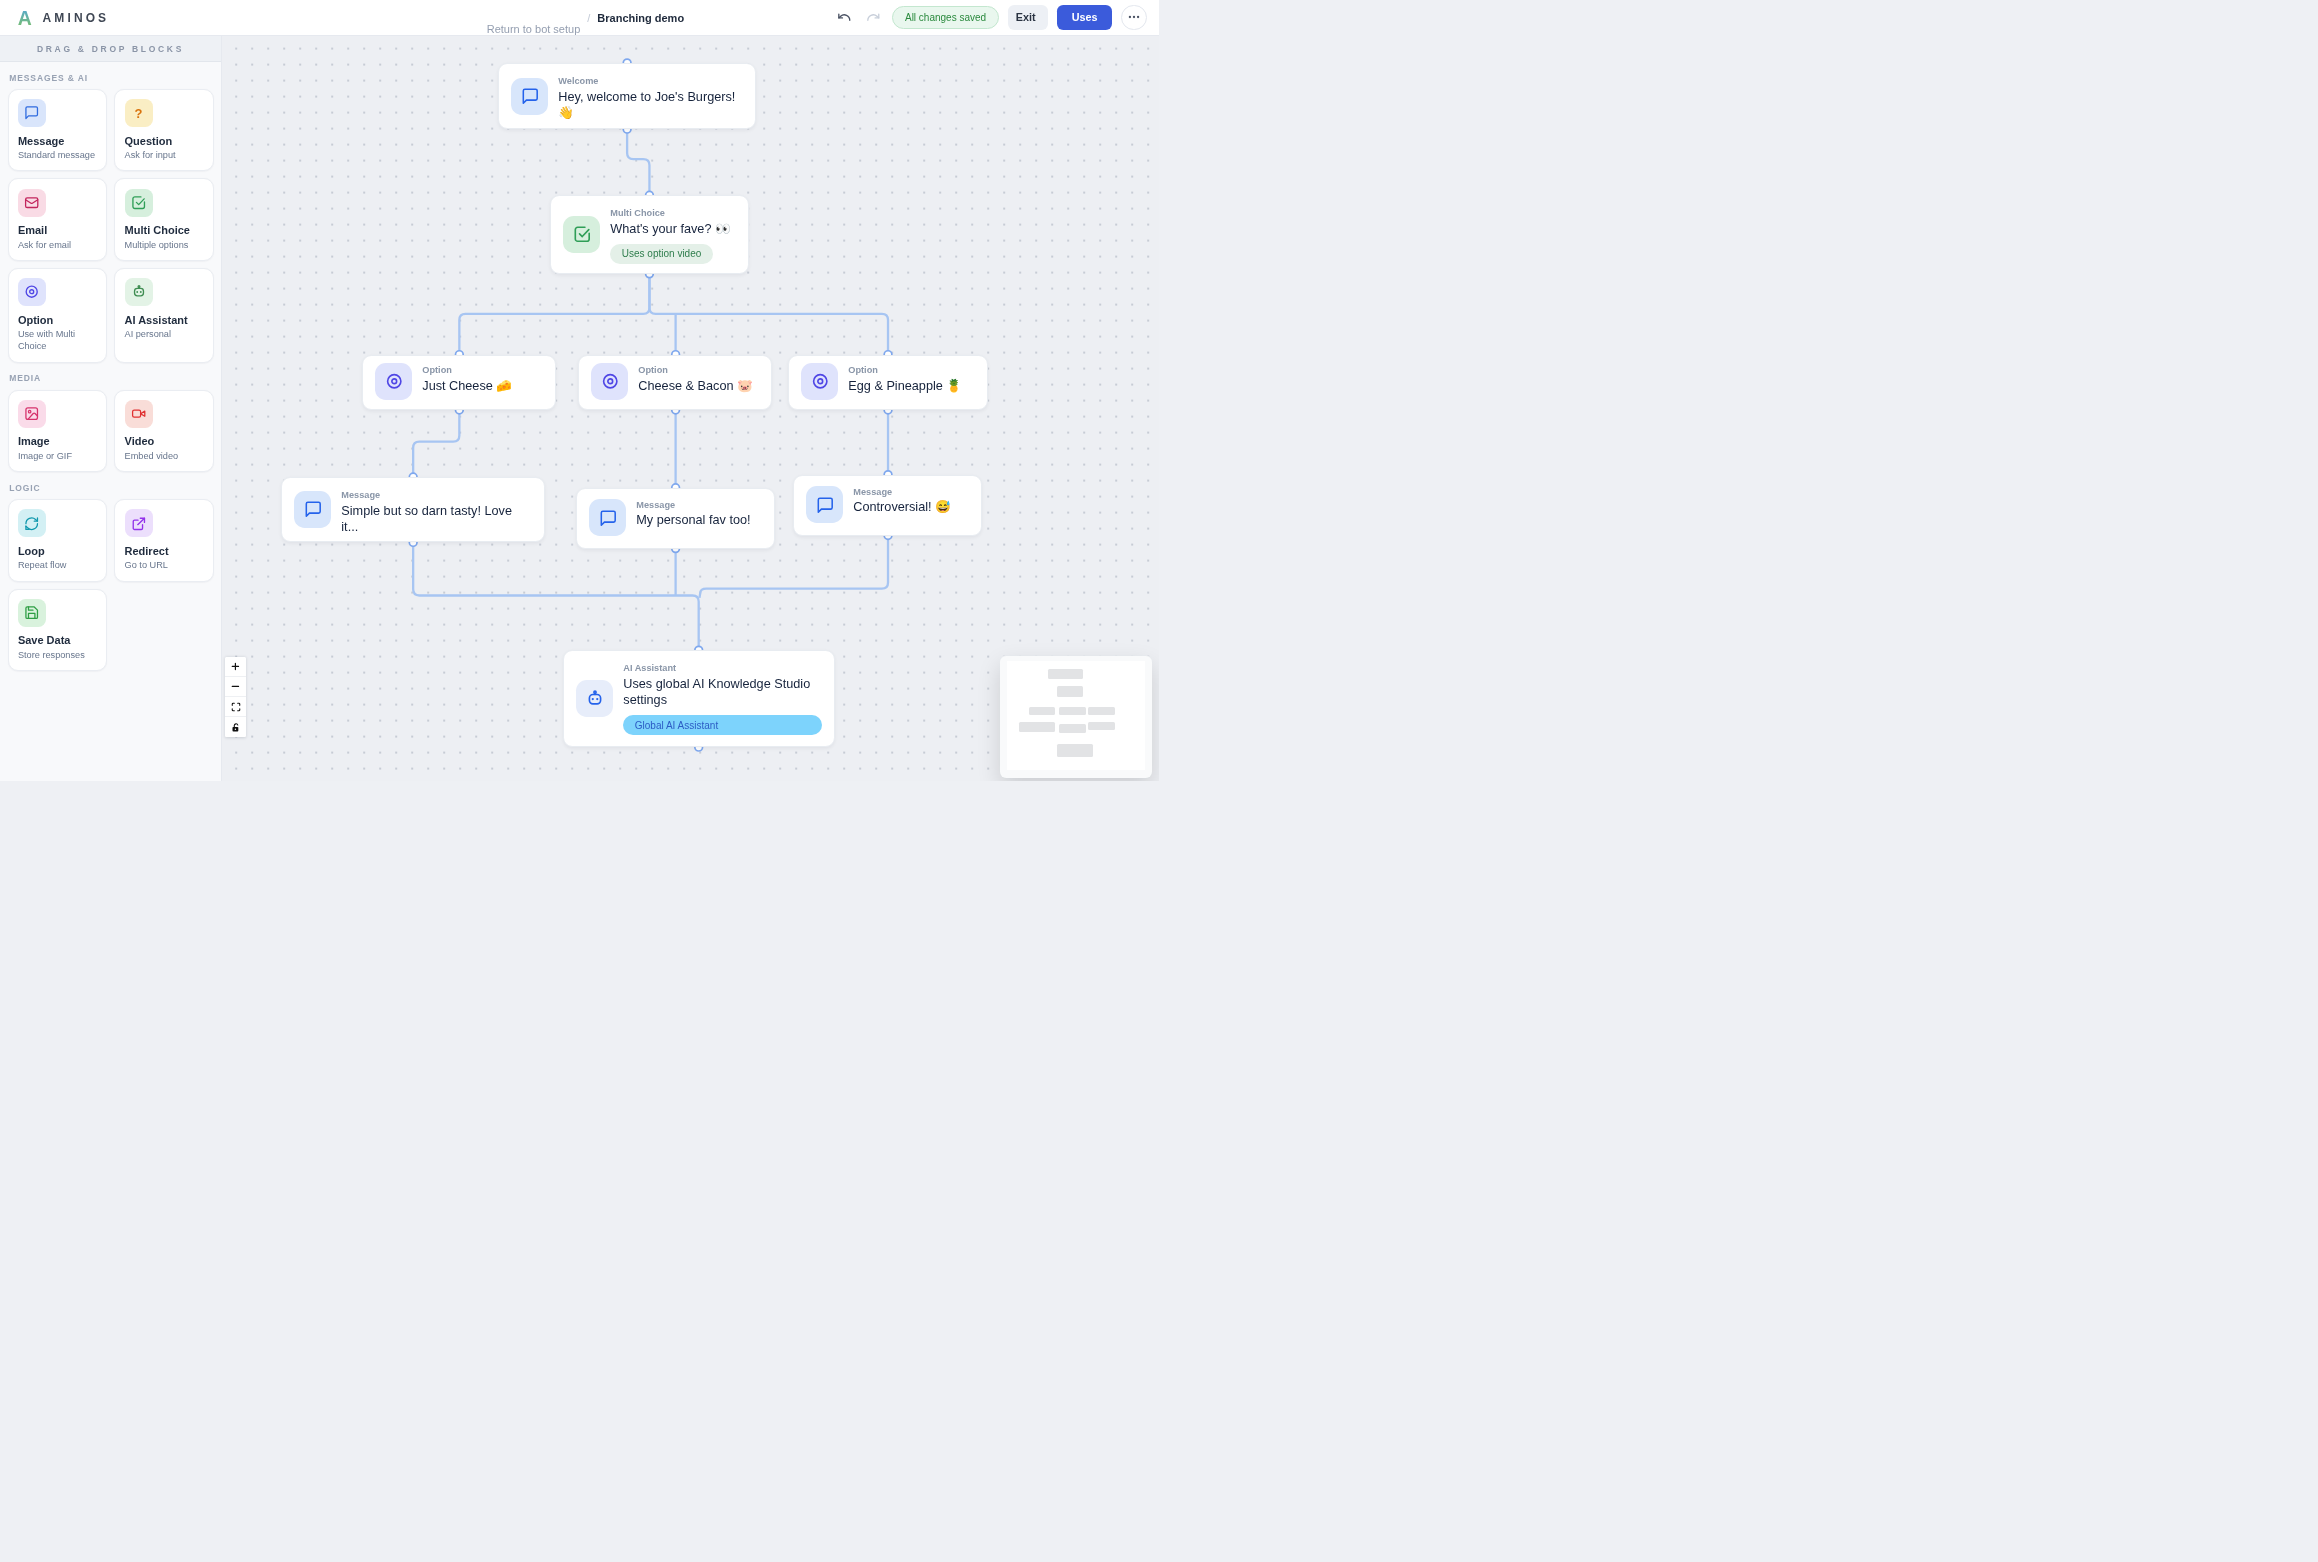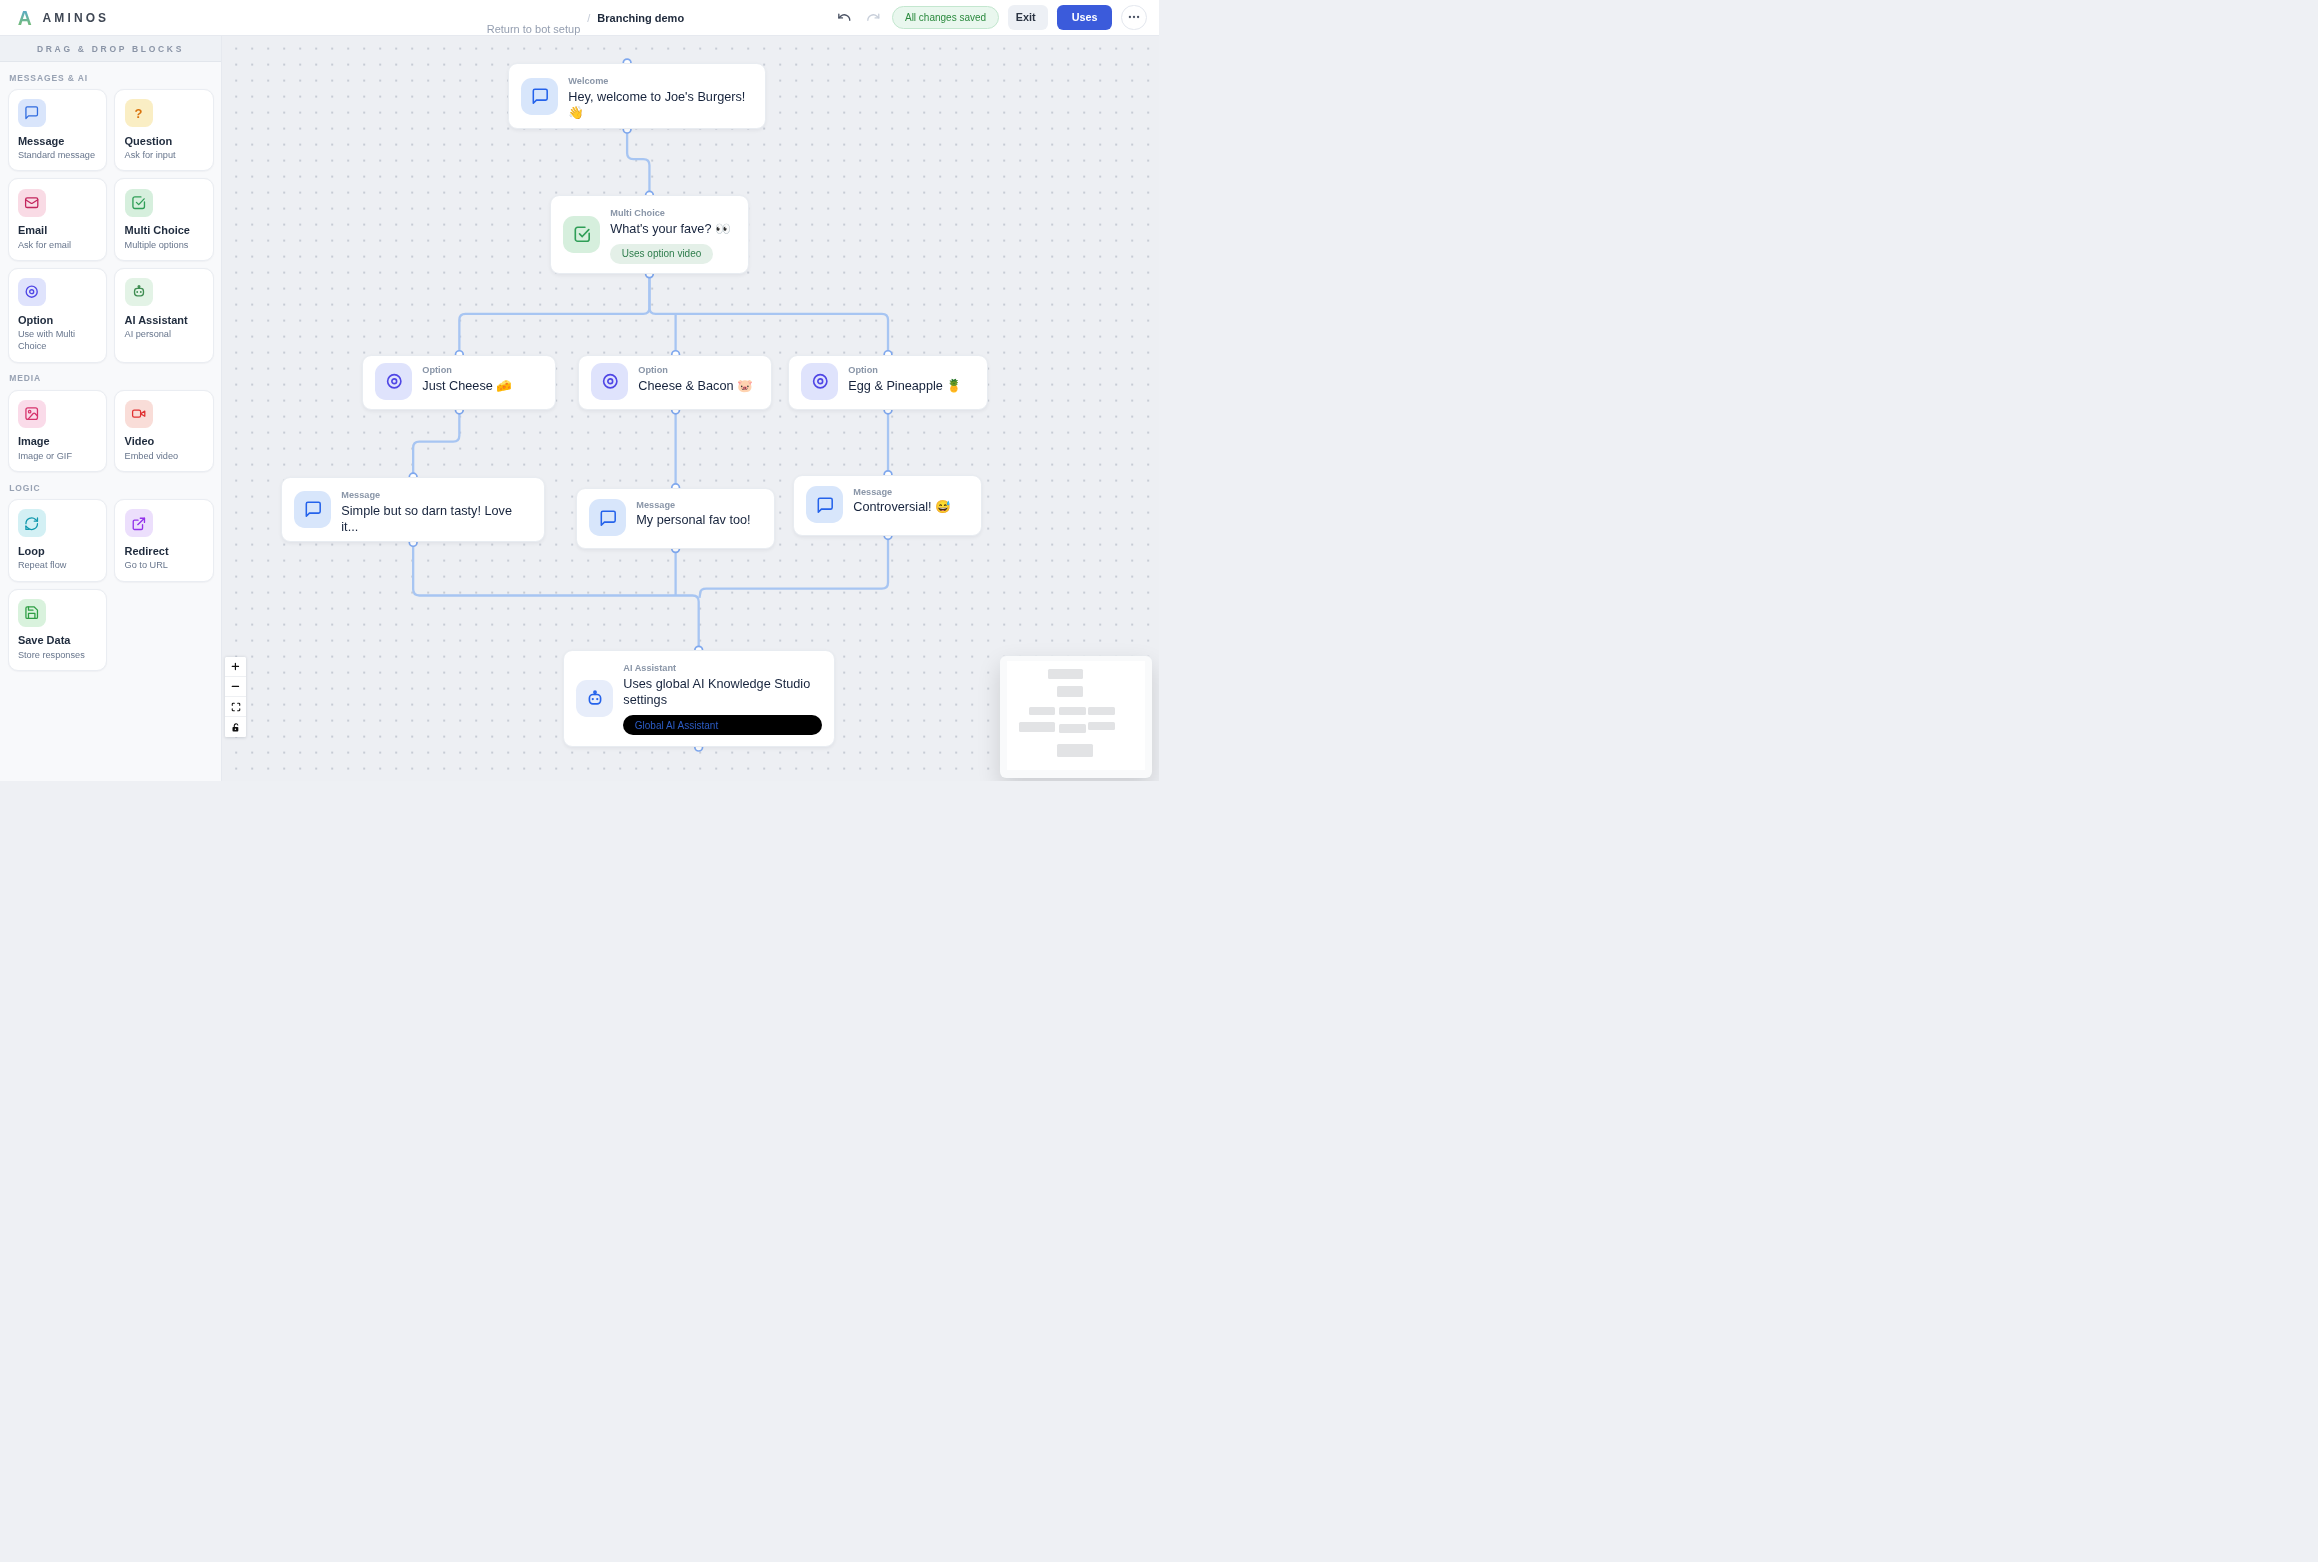--- a/index.html
+++ b/index.html
@@ -57,21 +57,21 @@
   .node { position:absolute; background:#fff; border:0.8px solid #e8ecf1; border-radius:9.2px;
           box-shadow:0 1.5px 3.8px rgba(16,24,40,.05); display:flex; gap:10px; padding:11.5px 12.3px;
           cursor:pointer; }
   .ntile { flex:0 0 37px; width:37px; height:37px; border-radius:10.8px; display:flex;
            align-items:center; justify-content:center; align-self:center; }
   .nbody { min-width:0; padding-top:0.8px; }
   .nlabel { font-size:9.2px; font-weight:600; color:#8a96a8; margin-bottom:2.3px; }
   .ntitle { font-size:12.7px; font-weight:400; color:#16233c; line-height:1.28; }
   .nbadge { margin-top:7px; font-size:10px; font-weight:500; border-radius:769px; padding:4.6px 11.5px; }
   .nbadge.green { display:inline-block; background:#e4f0e8; color:#2e7d4c; }
-  .nbadge.blue  { display:block; background:#000000; color:#2c5cc5; }
+  .nbadge.blue  { display:block; background:#7dd3fc; color:#2c5cc5; }
 
   
   .ctrls { position:absolute; left:3.1px; bottom:44px; width:21px; display:flex; flex-direction:column;
            box-shadow:0 0.8px 3.1px rgba(16,24,40,.15); border-radius:1.5px; overflow:hidden; }
   .ctrl-btn { height:20px; background:#fff; border:none; border-bottom:0.8px solid #eef0f3;
               display:flex; align-items:center; justify-content:center; cursor:pointer; color:#111; }
   .ctrl-btn:last-child { border-bottom:none; }
 
   
   .minimap { position:absolute; right:7px; bottom:3.1px; width:152px; height:122px; background:#f9fafb;
@@ -291,21 +291,21 @@
       <circle cx="248" cy="573" r="5"></circle>
       <circle cx="589" cy="587" r="5"></circle>
       <circle cx="865" cy="570" r="5"></circle>
       <circle cx="248" cy="658" r="5"></circle>
       <circle cx="589" cy="666" r="5"></circle>
       <circle cx="865" cy="649" r="5"></circle>
       <circle cx="619" cy="798" r="5"></circle>
       <circle cx="619" cy="924" r="5"></circle>
     </svg>
 
-    <div class="node" style="left:286px;top:27px;width:258px;height:66px">
+    <div class="node" style="left:276px;top:27px;width:258px;height:66px">
       <div class="ntile" style="background:#d8e6fb;color:#2563eb">
         <svg width="18.5" height="18.5" viewBox="0 0 24 24" stroke="currentColor" fill="none" stroke-width="2" stroke-linecap="round" stroke-linejoin="round">
             <path d="M21 15a2 2 0 0 1-2 2H7l-4 4V5a2 2 0 0 1 2-2h14a2 2 0 0 1 2 2z"></path>
           </svg>
       </div>
       <div class="nbody">
         <div class="nlabel">Welcome</div>
         <div class="ntitle">Hey, welcome to Joe's Burgers! 👋</div>
       </div>
     </div>

